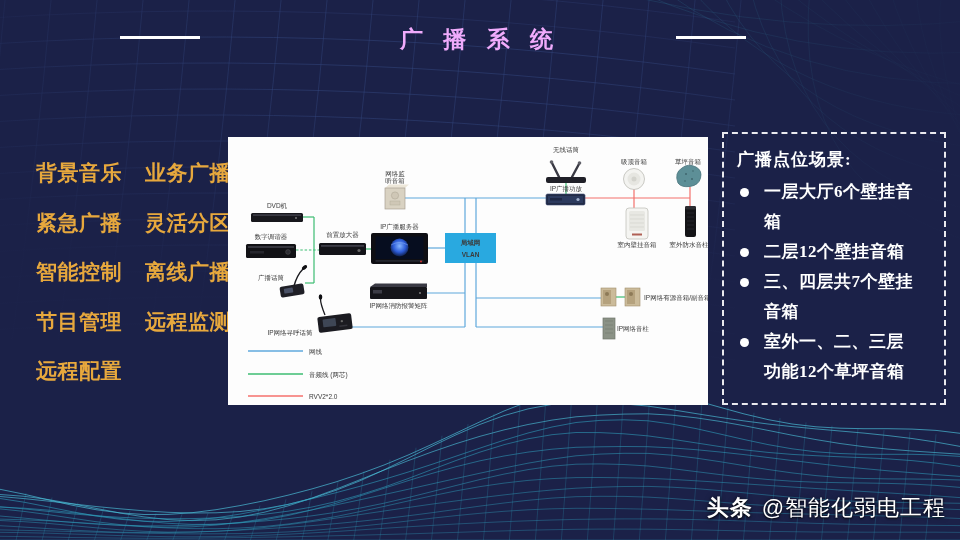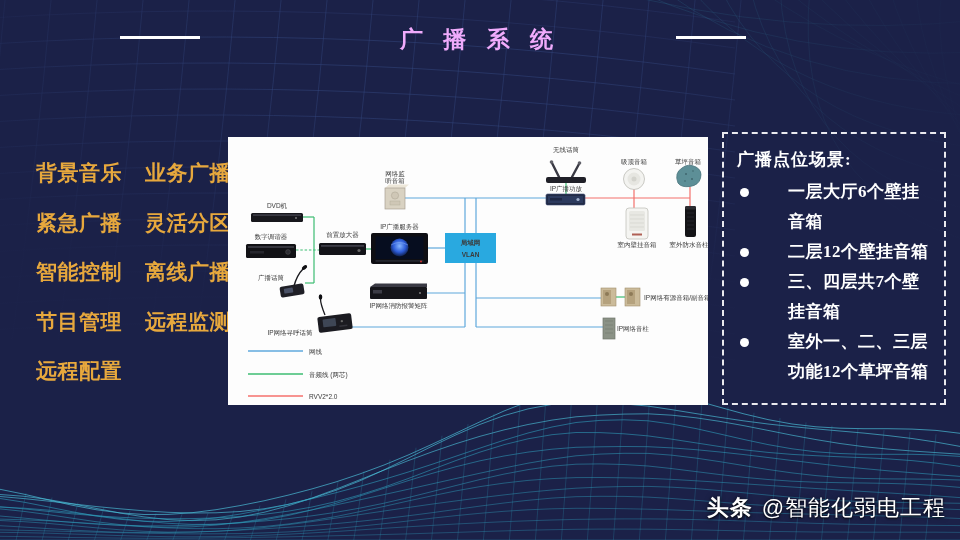--- a/index.html
+++ b/index.html
@@ -21,21 +21,21 @@
   
   .diagram-panel{position:absolute;left:228px;top:137px;width:480px;height:268px;background:#fdfdfd;}
   .diagram-panel svg{display:block;width:480px;height:268px;}
   .diagram-panel text{font-family:"Liberation Sans","DejaVu Sans",sans-serif;font-size:6.5px;fill:#3b3b3b;}
   
   .scenarios{position:absolute;left:722px;top:132px;width:224px;height:273px;box-sizing:border-box;
              border:2px dashed #e9e9ee;padding:11px 8px 6px 13px;color:#fff;
              font-family:"Liberation Serif","DejaVu Serif",serif;}
   .scenarios h3{margin:0 0 2px 0;font-size:17px;line-height:30px;font-weight:bold;letter-spacing:1px;}
   .scenarios ul{list-style:none;margin:0;padding:0;}
-  .scenarios li{display:flex;gap:24px;}
+  .scenarios li{display:flex;}
   .scenarios .dot{flex:none;width:9px;height:9px;border-radius:50%;background:#fff;margin:11px 15px 0 3px;}
   .scenarios .txt{width:150px;font-size:17px;line-height:30px;font-weight:600;letter-spacing:0.5px;}
   
   .watermark{position:absolute;right:14px;bottom:17px;color:#fff;font-size:22px;white-space:nowrap;
              text-shadow:0 1px 2px rgba(0,0,0,.9),0 0 5px rgba(0,0,0,.55);}
   .watermark .brand{font-weight:800;margin-right:9px;letter-spacing:1px;}
   .watermark .handle{font-weight:500;letter-spacing:1px;text-align:right;}
 </style>
 </head>
 <body>

